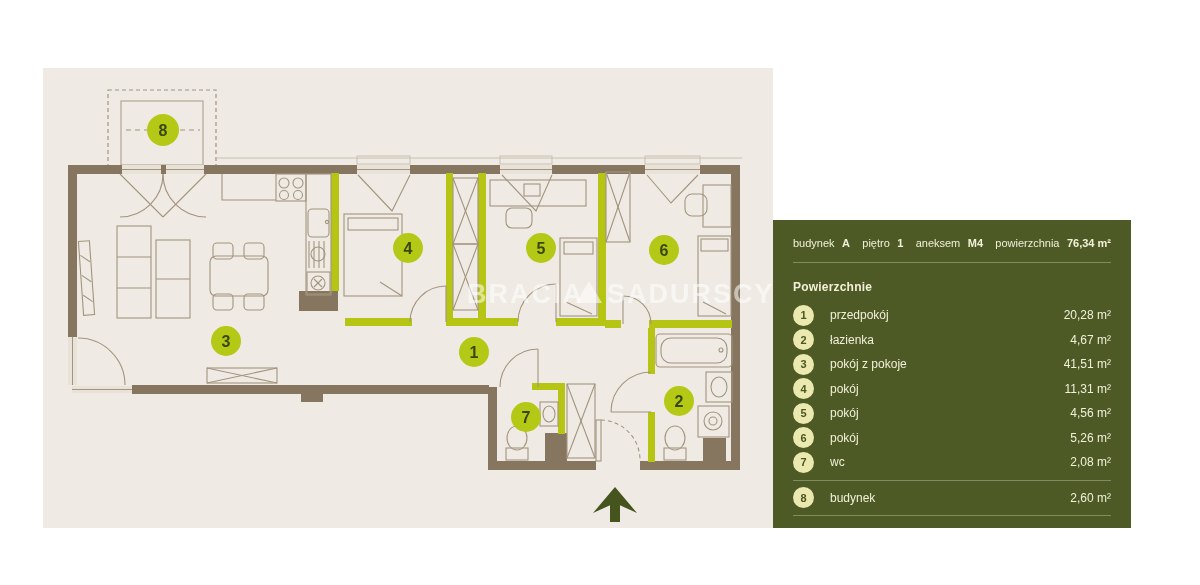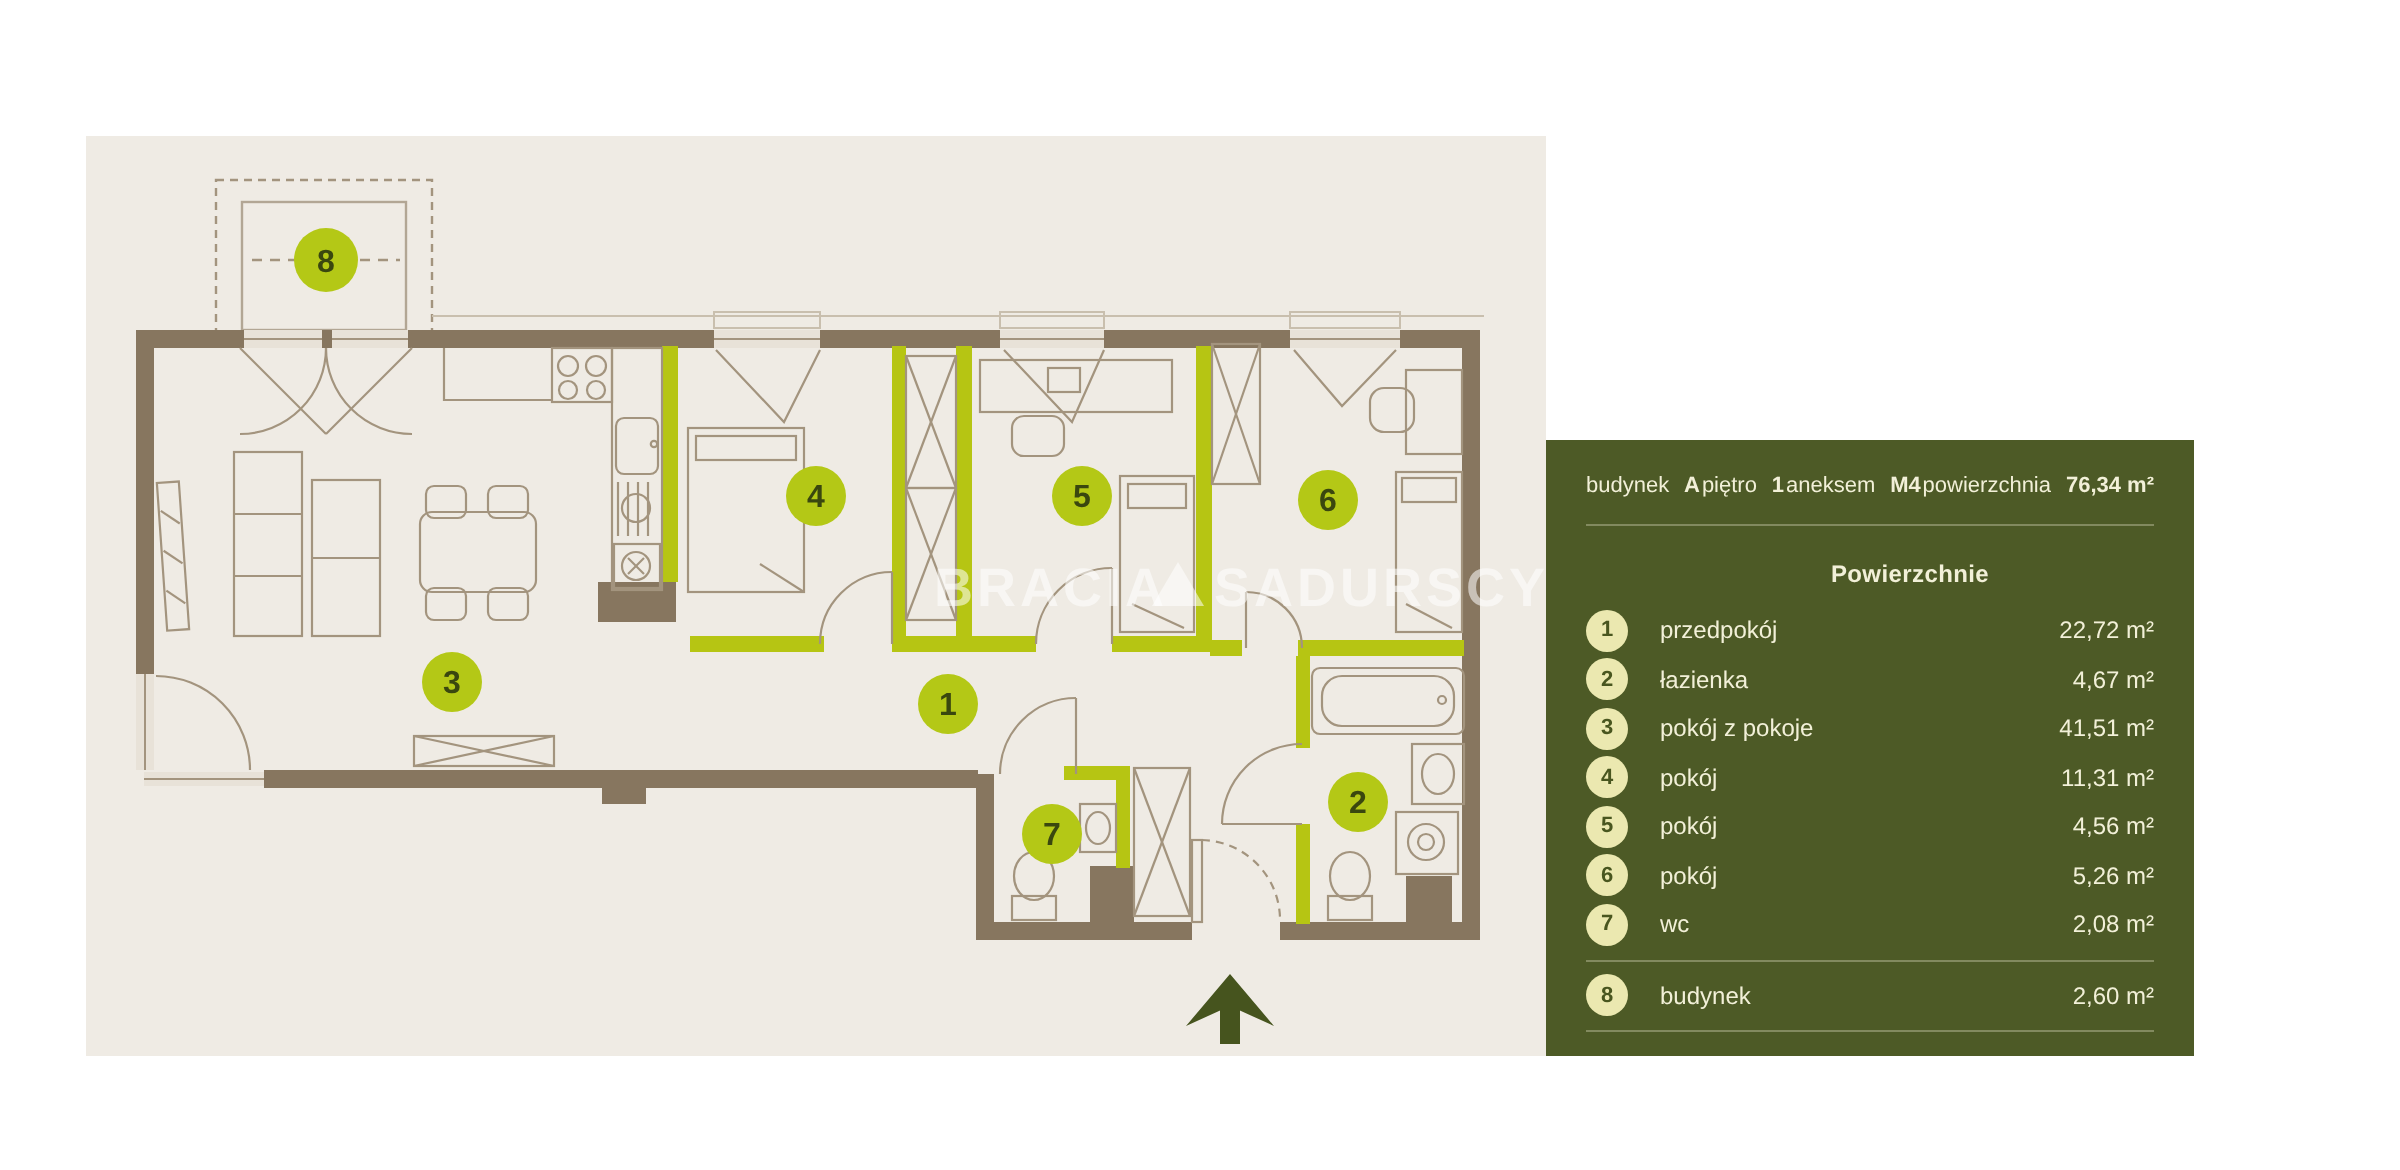--- a/index.html
+++ b/index.html
@@ -1,29 +1,29 @@
 <!DOCTYPE html>
 <html><head>
 <meta charset="utf-8">
 <style>
   html,body{margin:0;padding:0;background:#ffffff;}
   .stage{position:relative;width:1200px;height:585px;background:#ffffff;overflow:hidden;
          font-family:"Liberation Sans",sans-serif;}
   svg text{font-family:"Liberation Sans",sans-serif;}
 
   
-  .panel{position:absolute;left:773px;top:220px;width:324px;height:308px;
-         background:#4d5a26;color:#f2f0d8;box-sizing:border-box;padding:13px 20px 0 20px;text-align:center;}
+  .panel{position:absolute;left:773px;top:220px;width:358px;height:308px;
+         background:#4d5a26;color:#f2f0d8;box-sizing:border-box;padding:13px 20px 0 20px;}
   .p-header{display:flex;align-items:baseline;justify-content:space-between;}
   .p-h-item{white-space:nowrap;}
   .p-h-label{font-size:11px;font-weight:400;}
   .p-h-value{font-size:11px;font-weight:700;margin-left:3px;}
   .p-divider{border-top:1px solid rgba(240,238,214,.33);height:0;}
   .hdr-div{margin-top:11px;}
-  .p-section{margin-top:17px;font-size:12px;font-weight:700;letter-spacing:.2px;margin-left:40px;}
+  .p-section{margin-top:17px;font-size:12px;font-weight:700;letter-spacing:.2px;}
   .p-rows{margin-top:9px;}
   .p-row{display:flex;align-items:center;height:24.5px;}
   .p-num{width:21px;height:21px;border-radius:50%;background:#ebe8b0;color:#49561f;
          font-size:11px;font-weight:700;display:flex;align-items:center;justify-content:center;
          flex:0 0 21px;}
   .p-name{margin-left:16px;font-size:12px;font-weight:400;}
   .p-area{margin-left:auto;font-size:12px;font-weight:400;}
   .rows-div{margin:5px 0;}
   .end-div{margin-top:5px;}
 </style>
@@ -321,21 +321,21 @@
         <span class="p-h-label">powierzchnia</span>
         <span class="p-h-value">76,34 m²</span>
       </span>
     </div>
     <div class="p-divider hdr-div"></div>
     <div class="p-section">Powierzchnie</div>
     <div class="p-rows">
       <div class="p-row">
         <span class="p-num">1</span>
         <span class="p-name">przedpokój</span>
-        <span class="p-area">22,72 m²</span>
+        <span class="p-area">20,28 m²</span>
       </div>
       <div class="p-row">
         <span class="p-num">2</span>
         <span class="p-name">łazienka</span>
         <span class="p-area">4,67 m²</span>
       </div>
       <div class="p-row">
         <span class="p-num">3</span>
         <span class="p-name">pokój z pokoje</span>
         <span class="p-area">41,51 m²</span>

